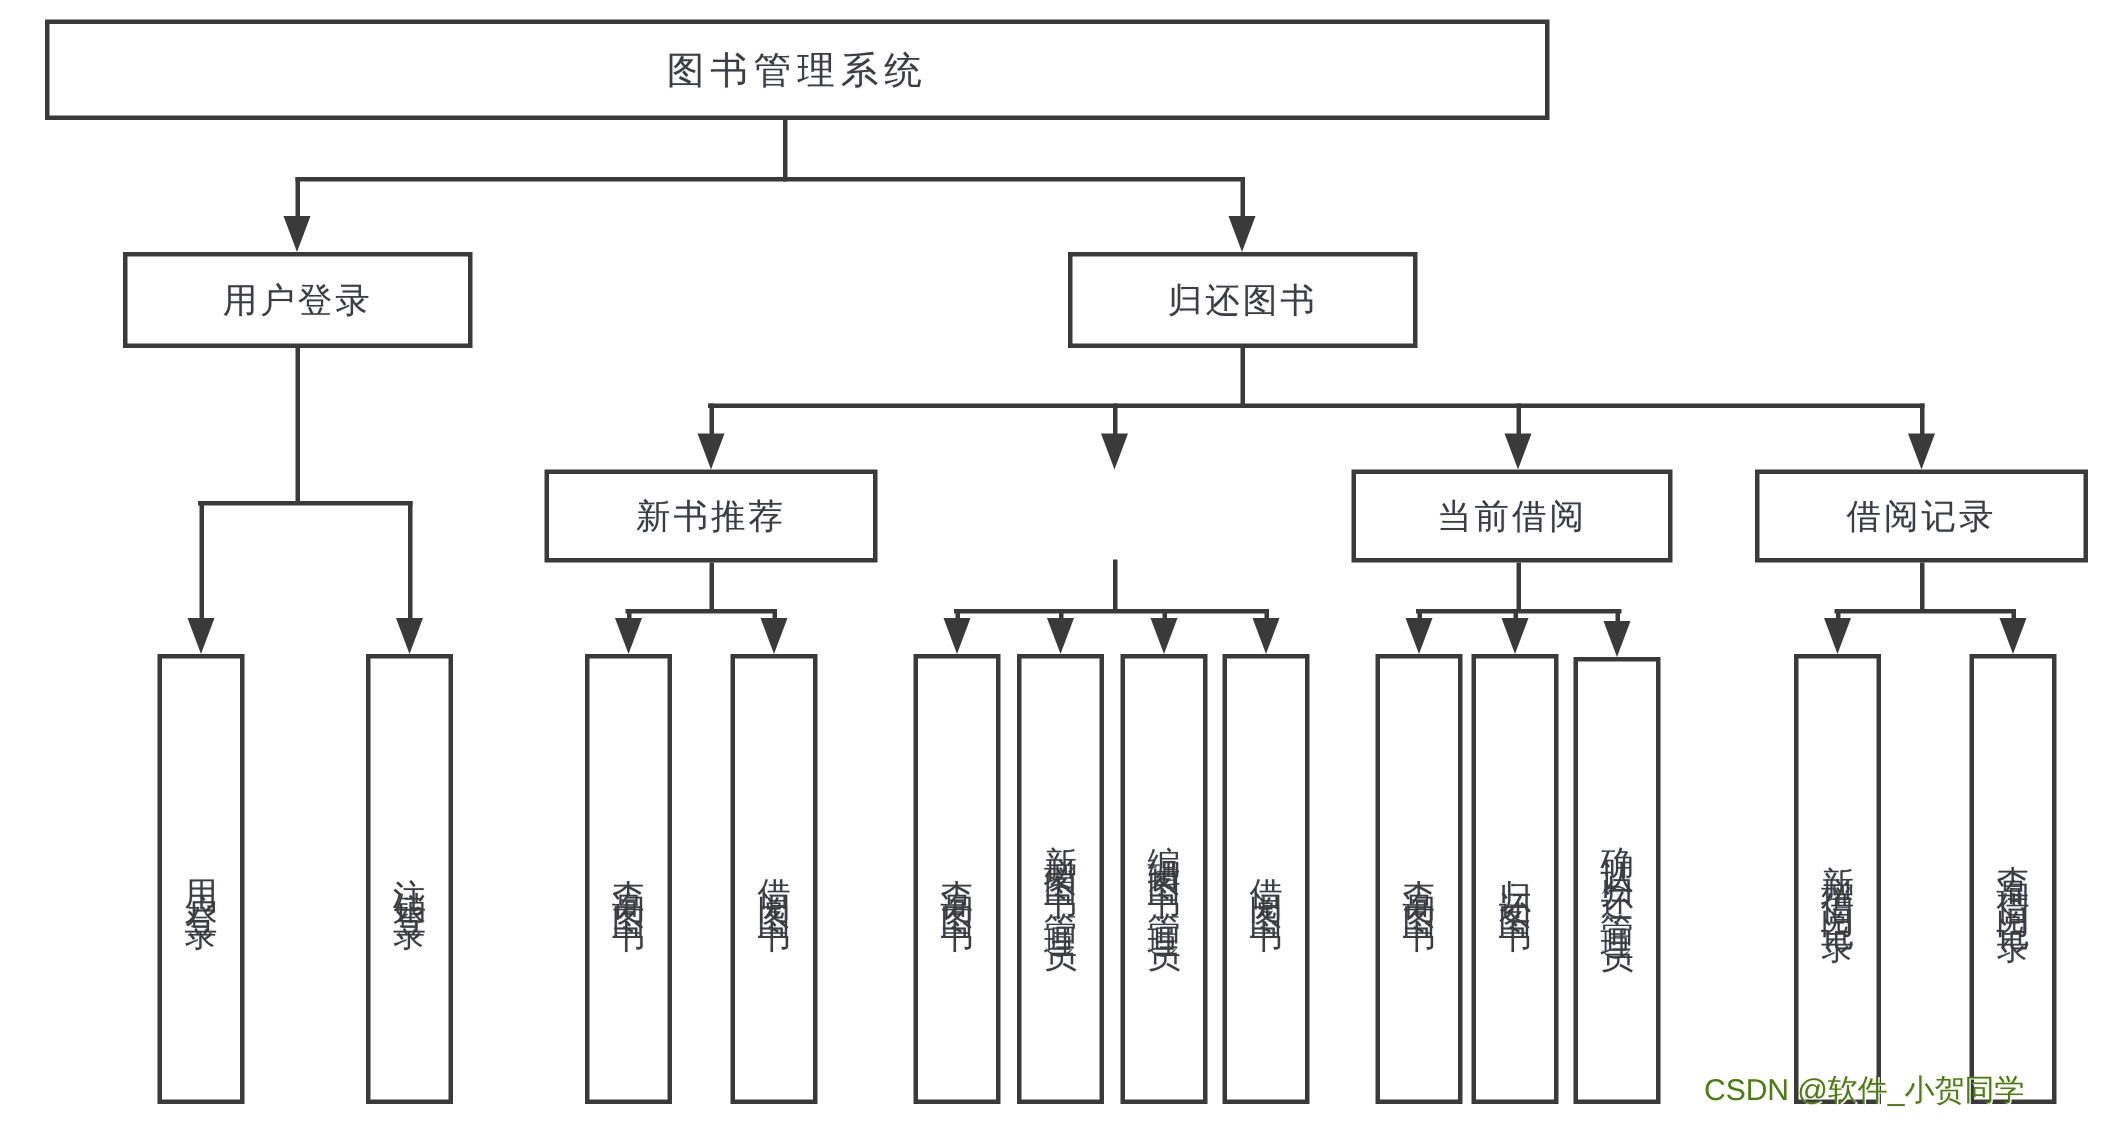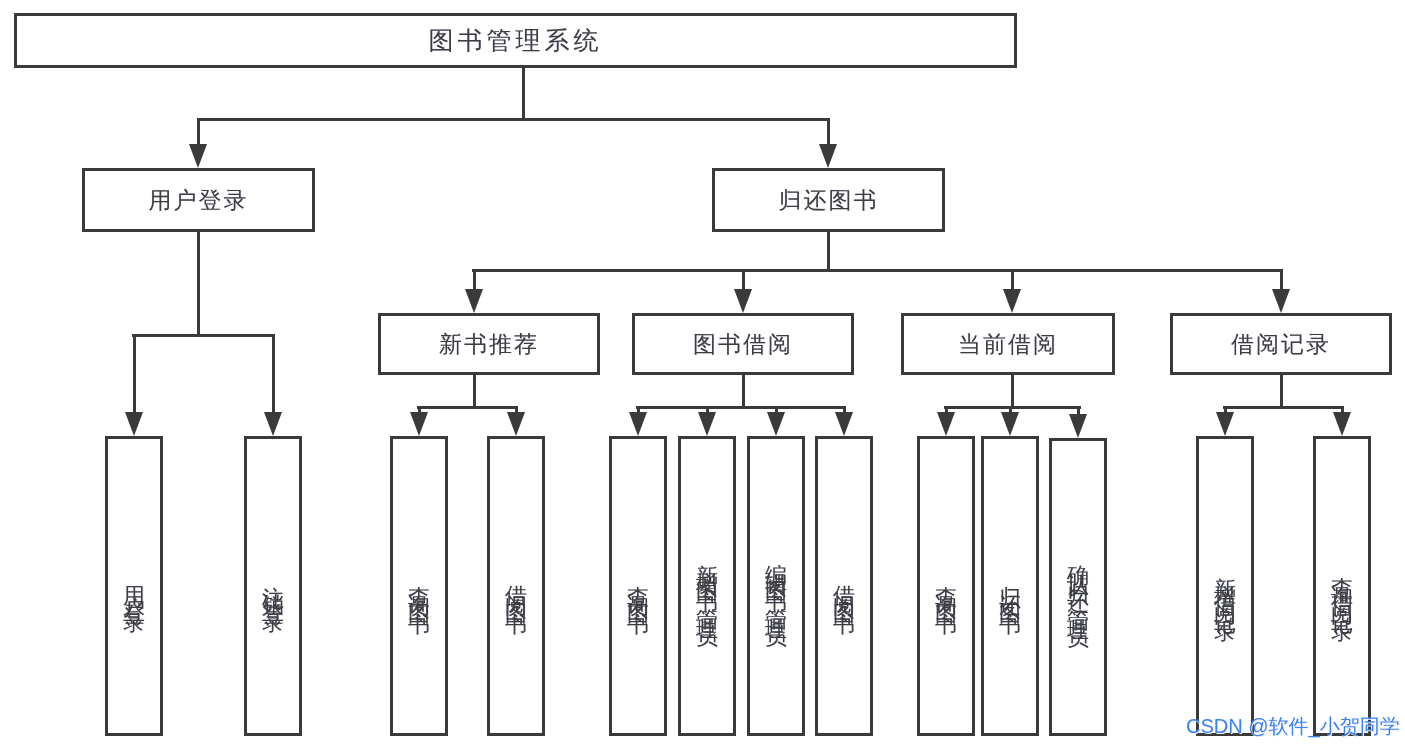--- a/index.html
+++ b/index.html
@@ -43,23 +43,23 @@
   .arr {
     position:absolute;
     width:0; height:0;
     border-left:9px solid transparent;
     border-right:9px solid transparent;
     border-top:24px solid #3a3a3a;
   }
 
   .watermark {
     position:absolute;
-    left:1186px; top:713px;
+    left:1136px; top:713px;
     font-size:20px;
-    color:#3b82f6;
+    color:#4d7c0f;
     text-shadow:1px 1px 0 #f0f0f0;
     white-space:nowrap;
     z-index:5;
   }
 </style>
 </head>
 <body>
 
 <div class="stage">
 
@@ -115,27 +115,26 @@
   <div class="arr" style="left:629px;top:412px"></div>
   <div class="arr" style="left:698px;top:412px"></div>
   <div class="arr" style="left:767px;top:412px"></div>
   <div class="arr" style="left:835px;top:412px"></div>
   <div class="arr" style="left:937px;top:412px"></div>
   <div class="arr" style="left:1001px;top:412px"></div>
   <div class="arr" style="left:1069px;top:414px"></div>
   <div class="arr" style="left:1216px;top:412px"></div>
   <div class="arr" style="left:1333px;top:412px"></div>
 
-  <div class="box box-h box-root" style="left:14px;top:13px;width:1003px;height:55px">图书管理系统</div>
+  <div class="box box-h box-root" style="left:30px;top:13px;width:1003px;height:67px">图书管理系统</div>
 
   <div class="box box-h" style="left:82px;top:168px;width:233px;height:64px">用户登录</div>
   <div class="box box-h" style="left:712px;top:168px;width:233px;height:64px">归还图书</div>
 
-  <div class="box box-h" style="left:378px;top:313px;width:222px;height:62px">新书推荐</div>
-  <div class="box box-h" style="left:632px;top:313px;width:222px;height:62px">图书借阅</div>
+  <div class="box box-h" style="left:363px;top:313px;width:222px;height:62px">新书推荐</div>
   <div class="box box-h" style="left:901px;top:313px;width:214px;height:62px">当前借阅</div>
   <div class="box box-h" style="left:1170px;top:313px;width:222px;height:62px">借阅记录</div>
 
   <div class="box box-v" style="left:105px;top:436px;width:58px;height:300px">用户登录</div>
   <div class="box box-v" style="left:244px;top:436px;width:58px;height:300px">注销登录</div>
   <div class="box box-v" style="left:390px;top:436px;width:58px;height:300px">查询图书</div>
   <div class="box box-v" style="left:487px;top:436px;width:58px;height:300px">借阅图书</div>
   <div class="box box-v" style="left:609px;top:436px;width:58px;height:300px">查询图书</div>
   <div class="box box-v" style="left:678px;top:436px;width:58px;height:300px">新增图书（管理员）</div>
   <div class="box box-v" style="left:747px;top:436px;width:58px;height:300px">编辑图书（管理员）</div>

